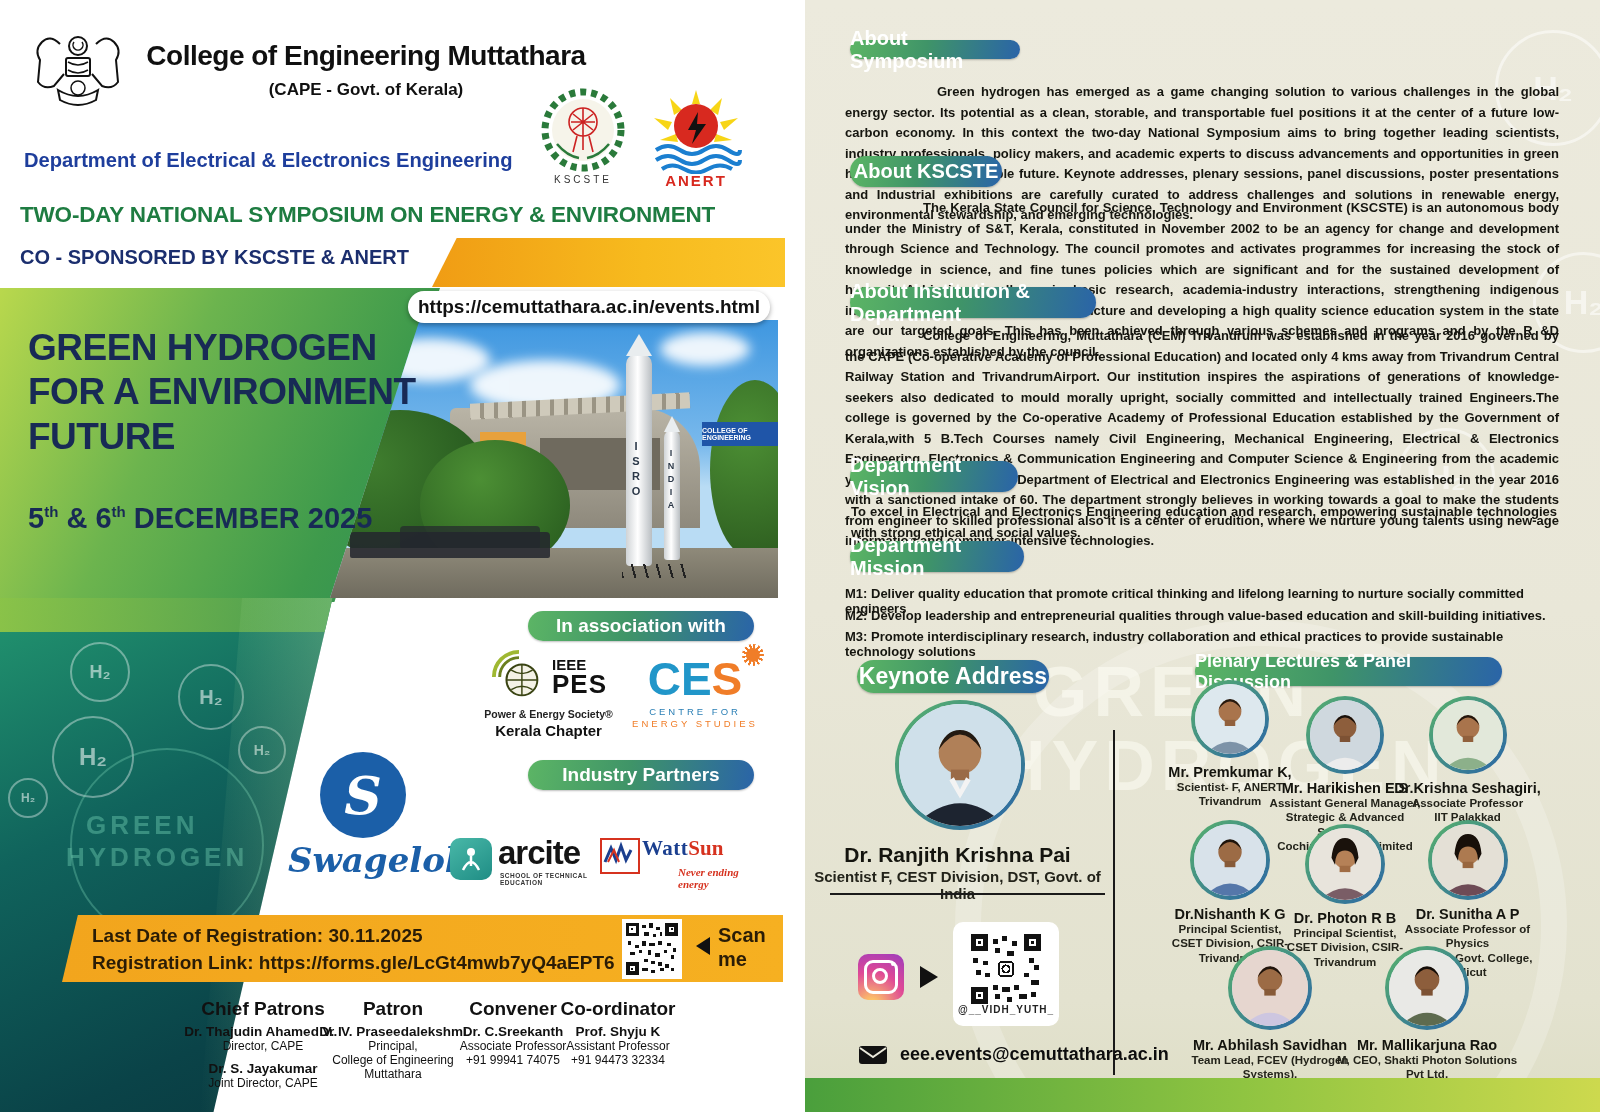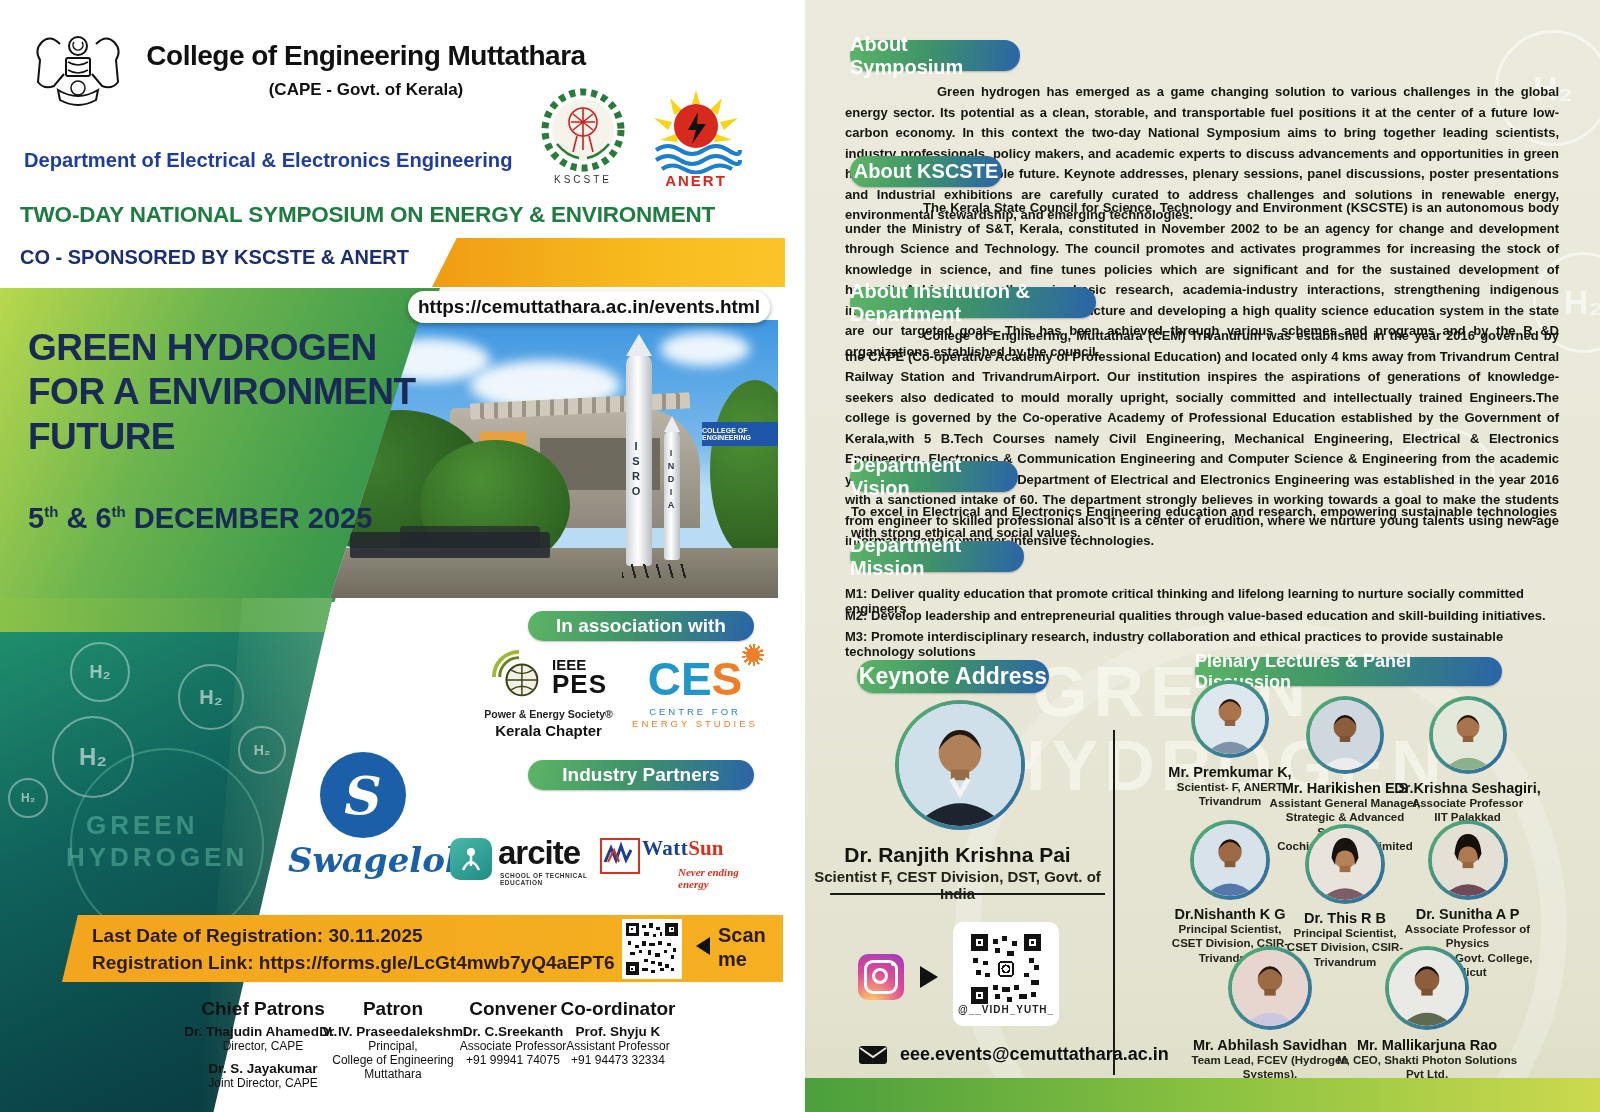--- a/index.html
+++ b/index.html
@@ -361,21 +361,21 @@
 
   <div id="right-panel">
 
     <div class="abs wm-h2" style="left:690px;top:30px;width:110px;height:110px;">H₂</div>
     <div class="abs wm-h2" style="left:728px;top:252px;width:95px;height:95px;">H₂</div>
     <div class="abs wm-h2" style="left:592px;top:428px;width:92px;height:92px;">H₂</div>
     <div class="abs wm-ring" style="left:150px;top:620px;width:560px;height:560px;"></div>
     <div class="abs wm-txt" style="left:228px;top:652px;">GREEN</div>
     <div class="abs wm-txt" style="left:190px;top:726px;">HYDROGEN</div>
 
-    <div class="abs pill" style="left:45px;top:40px;width:170px;height:31px;font-size:20px;">About Symposium</div>
+    <div class="abs pill" style="left:45px;top:40px;width:170px;height:19px;font-size:20px;">About Symposium</div>
     <div class="abs para" style="left:40px;top:82px;width:714px;text-indent:92px;">Green hydrogen has emerged as a game changing solution to various challenges in the global energy sector. Its potential as a clean, storable, and transportable fuel positions it at the center of a future low-carbon economy. In this context the two-day National Symposium aims to bring together leading scientists, industry professionals, policy makers, and academic experts to discuss advancements and opportunities in green hydrogen for a sustainable future. Keynote addresses, plenary sessions, panel discussions, poster presentations and Industrial exhibitions  are carefully curated to address challenges and solutions in renewable energy, environmental stewardship, and emerging technologies.</div>
 
     <div class="abs pill" style="left:45px;top:156px;width:152px;height:31px;font-size:20px;">About KSCSTE</div>
     <div class="abs para" style="left:40px;top:198px;width:714px;text-indent:78px;">The Kerala State Council for Science, Technology and Environment (KSCSTE) is an autonomous body under the Ministry of S&amp;T, Kerala, constituted in November 2002 to be an agency for change and development through Science and Technology. The council promotes and activates programmes for increasing the stock of knowledge in science, and fine tunes policies which are significant and for the sustained development of humanity.Achieving excellence in basic research, academia-industry interactions, strengthening indigenous initiatives, and building strong infrastructure and developing a high quality science education system in the state are our targeted goals. This has been achieved through various schemes and programs and by the R &amp;D organizations established by the council.</div>
 
     <div class="abs pill" style="left:45px;top:287px;width:246px;height:31px;font-size:20px;">About Institution &amp; Department</div>
     <div class="abs para" style="left:40px;top:326px;width:714px;text-indent:78px;">College of Engineering,  Muttathara  (CEM)  Trivandrum  was  established in the year 2016  governed by the CAPE (Co-operative Academy of Professional Education) and located only 4 kms away from Trivandrum Central Railway Station and TrivandrumAirport. Our institution inspires the aspirations of generations of knowledge-seekers also dedicated to mould morally upright, socially committed and intellectually trained Engineers.The college is governed by the Co-operative Academy of Professional Education established by the Government of Kerala,with 5 B.Tech Courses namely Civil Engineering, Mechanical Engineering, Electrical &amp; Electronics Engineering, Electronics &amp; Communication Engineering and Computer Science &amp; Engineering from the academic year 2016-17 onwards. The Department of Electrical and Electronics Engineering was established in the year 2016 with  a sanctioned intake of 60. The department strongly believes in working towards a goal to make the students from engineer to skilled professional also it is a center of erudition, where we nurture young talents using new-age information and computer-intensive technologies.</div>
 
     <div class="abs pill" style="left:45px;top:461px;width:168px;height:31px;font-size:20px;">Department Vision</div>
     <div class="abs para" style="left:46px;top:502px;width:706px;">To excel in Electrical and Electronics Engineering education and research, empowering sustainable technologies with strong ethical and social values.</div>
@@ -467,21 +467,21 @@
     <div class="abs" style="left:460px;top:824px;width:160px;text-align:center;">
       <div class="avatar-ring" style="width:72px;height:72px;margin:0 auto;">
           <div class="avatar"><svg viewBox="0 0 80 80" width="100%" height="100%">
               <rect width="80" height="80" fill="#e8e4dc"></rect>
               <circle cx="40" cy="32" r="13" fill="#b58157"></circle>
               <path d="M25 33 q2 -22 15 -22 q13 0 15 22 l-4 8 q0 -16 -11 -16 q-11 0 -11 16 z" fill="#1a120c"></path>
               <rect x="34" y="42" width="12" height="7" fill="#a06c44"></rect>
               <path d="M12 80 Q40 54 68 80 Z" fill="#7a5d66"></path>
             </svg></div>
         </div>
-      <div class="sp-name" style="margin-top:6px;">Dr. This R B</div>
+      <div class="sp-name" style="margin-top:6px;">Dr. Photon R B</div>
       <div class="sp-line">Principal Scientist,</div>
       <div class="sp-line">CSET Division, CSIR- Trivandrum</div>
     </div>
     <div class="abs" style="left:580px;top:820px;width:165px;text-align:center;">
       <div class="avatar-ring" style="width:72px;height:72px;margin:0 auto;">
           <div class="avatar"><svg viewBox="0 0 80 80" width="100%" height="100%">
               <rect width="80" height="80" fill="#e4e0d6"></rect>
               <circle cx="40" cy="32" r="13" fill="#ad7a50"></circle>
               <path d="M25 33 q2 -22 15 -22 q13 0 15 22 l-4 8 q0 -16 -11 -16 q-11 0 -11 16 z" fill="#170f09"></path>
               <rect x="34" y="42" width="12" height="7" fill="#98663e"></rect>

